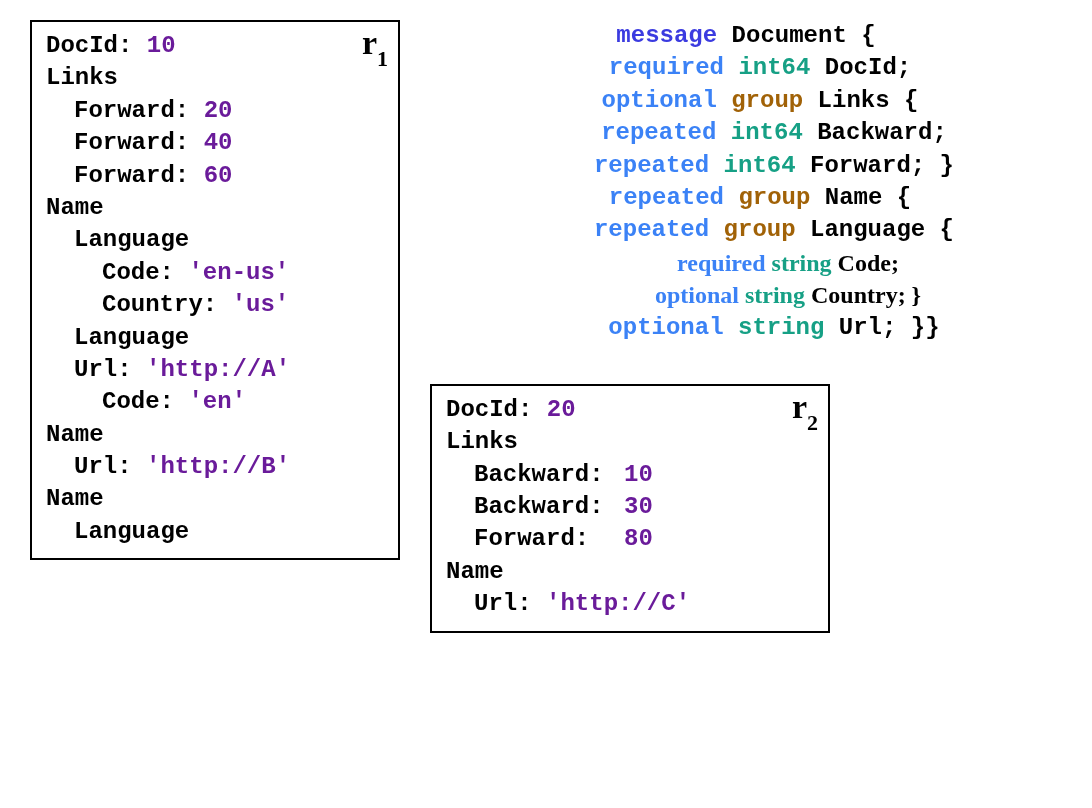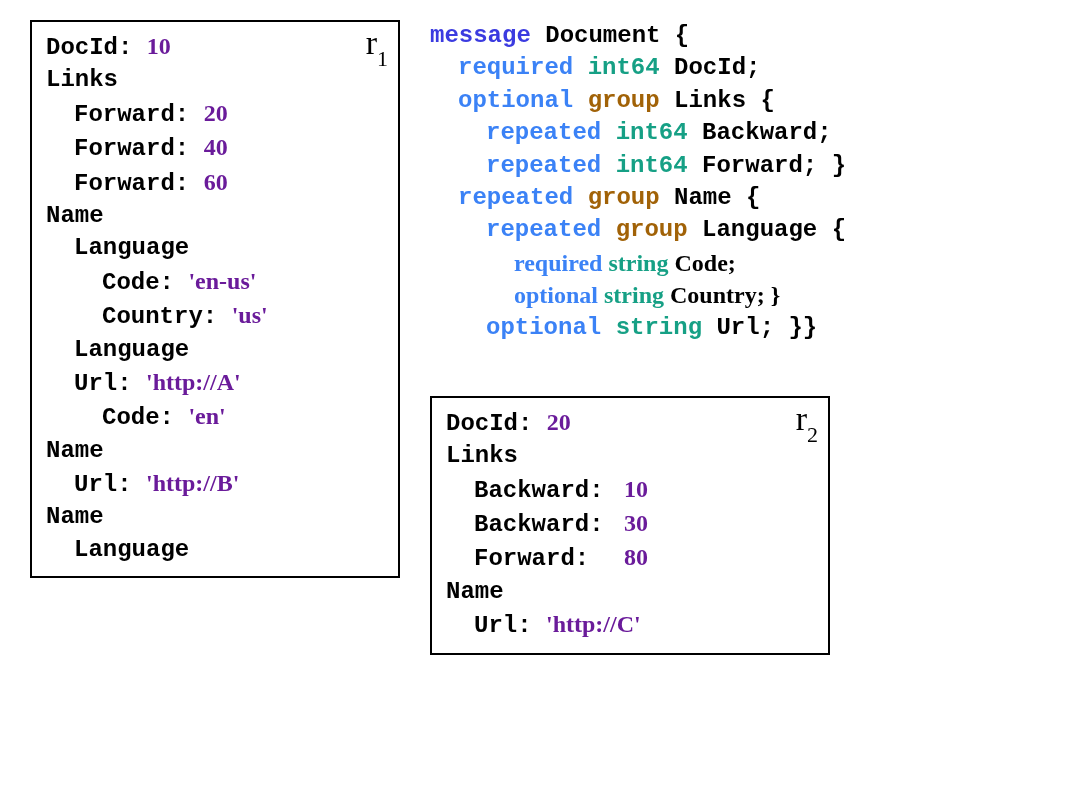--- a/index.html
+++ b/index.html
@@ -32,48 +32,49 @@
       position: relative;
       margin-bottom: 20px;
       background: #fff;
     }
     .box-label {
       position: absolute;
       top: 2px;
       right: 10px;
       font-family: "Times New Roman", Times, serif;
       font-size: 34px;
-      font-weight: normal;
+      font-weight: bold;
       color: #000;
     }
     .box-label .sub {
       font-size: 22px;
       vertical-align: sub;
       position: relative;
       top: 4px;
     }
     .line {
       white-space: pre;
       line-height: 1.35;
       color: #000;
       font-weight: bold;
     }
     .schema {
-      margin-bottom: 52px;
+      margin-bottom: 40px;
+      text-align: center;
     }
     .i1 { padding-left: 28px; }
     .i2 { padding-left: 56px; }
     .i3 { padding-left: 84px; font-family: Liberation Serif, serif; }
     
     .kw1 { color: #3b3be0; } 
     .kw2 { color: #3b82f6; } 
     .ty  { color: #16a085; } 
     .grp { color: #a16207; }
     .fld { color: #000; }
-    .val { color: #6a1b9a; font-family: Liberation Serif, serif; }
+    .val { color: #6a1b9a; }
     .r1-box { width: 370px; }
     .r2-box { width: 400px; }
     .padline { display: inline-block; min-width: 150px; }
   </style>
 </head>
 <body>
 
 <div class="layout">
 
   <div class="left-col">

